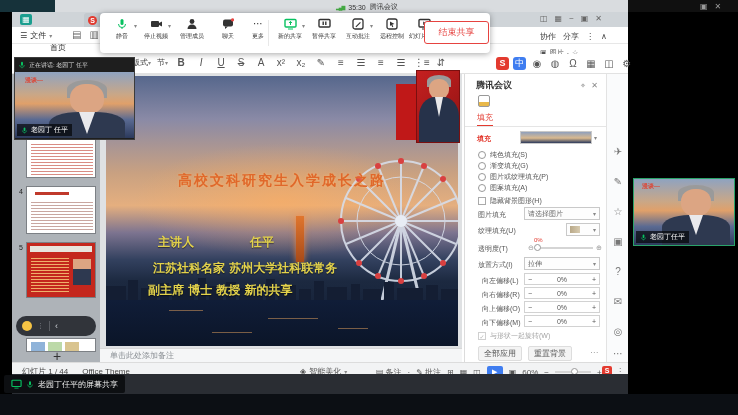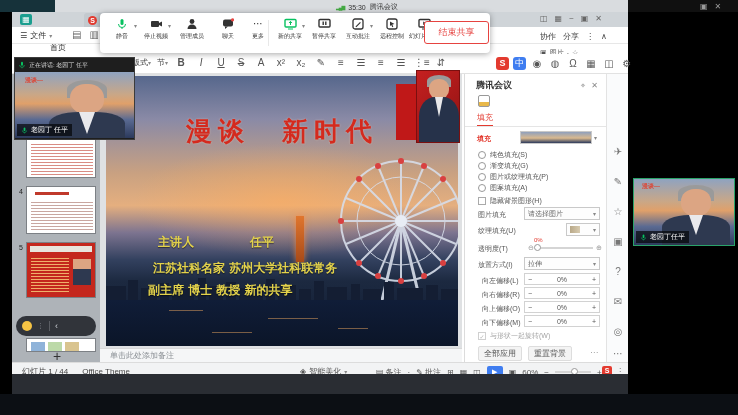--- a/index.html
+++ b/index.html
@@ -318,21 +318,21 @@
           <rect x="335" y="13" width="17" height="13"></rect>
       </g>
     </svg>
     <div class="water">
       <div class="streak" style="left:18%;top:10px;width:34px;"></div>
       <div class="streak" style="left:46%;top:18px;width:50px;"></div>
       <div class="streak" style="left:66%;top:28px;width:30px;"></div>
       <div class="streak" style="left:30%;top:32px;width:40px;"></div>
     </div>
 
-    <div class="a sl-title" style="top:38px;">漫谈　新时代</div>
+    <div class="a sl-sub" style="top:96px;">高校文科研究生入学成长之路</div>
     <div class="a f sl-line" style="left:52px;top:158px;gap:56px;">
       <span>主讲人</span>
         <span>任平</span>
     </div>
     <div class="a sl-line" style="left:47px;top:184px;">江苏社科名家 苏州大学社科联常务</div>
     <div class="a sl-line" style="left:42px;top:206px;">副主席  博士  教授  新的共享</div>
   </div>
 
   <div class="a redrect"></div>
   <div class="a photo">
@@ -646,20 +646,32 @@
         <line x1="6" y1="9.5" x2="6" y2="11" stroke="#3f7df0"></line>
       </svg>
     <span style="color:#666;font-size:8px;">▦</span>
     <span style="color:#666;font-size:8px;">▤</span>
   </div>
   <div class="a f clockbox t6">
     <span>9:33</span>
     <span>9/7</span>
   </div>
 
+  <div class="a f sharepill t8">
+    <svg width="11" height="10" viewBox="0 0 13 12">
+        <rect x="1" y="1.5" width="11" height="7.5" rx="1" fill="none" stroke="#07c160" stroke-width="1.4"></rect>
+        <line x1="4" y1="11" x2="9" y2="11" stroke="#07c160"></line>
+      </svg>
+    <svg width="8" height="9" viewBox="0 0 12 12">
+        <rect x="4.5" y="1" width="3" height="6" rx="1.5" fill="#07c160"></rect>
+        <path d="M2.5,6 a3.5,3.5 0 0 0 7,0" stroke="#07c160" fill="none"></path>
+        <line x1="6" y1="9.5" x2="6" y2="11" stroke="#07c160"></line>
+      </svg>
+    <span class="nw">老园丁任平的屏幕共享</span>
+  </div>
 
   <div class="a vtaskbar"></div>
   <span class="a" style="left:10px;top:397px;color:#cfe3f5;font-size:13px;line-height:16px;">⊞</span>
   <div class="a tk folder" style="left:38px;border-radius:2px;"></div>
   <div class="a tk edge" style="left:64px;border-radius:50%;"></div>
   <div class="a tkhl" style="left:86px;top:395px;width:24px;height:20px;"></div>
   <div class="a tk sq meetic" style="left:90px;line-height:16px;">▸</div>
   <div class="a tk sq" style="left:118px;background:#07c160;color:#fff;font-size:9px;text-align:center;line-height:16px;">◖</div>
 
   <div class="a f" style="left:536px;top:397px;gap:8px;">

